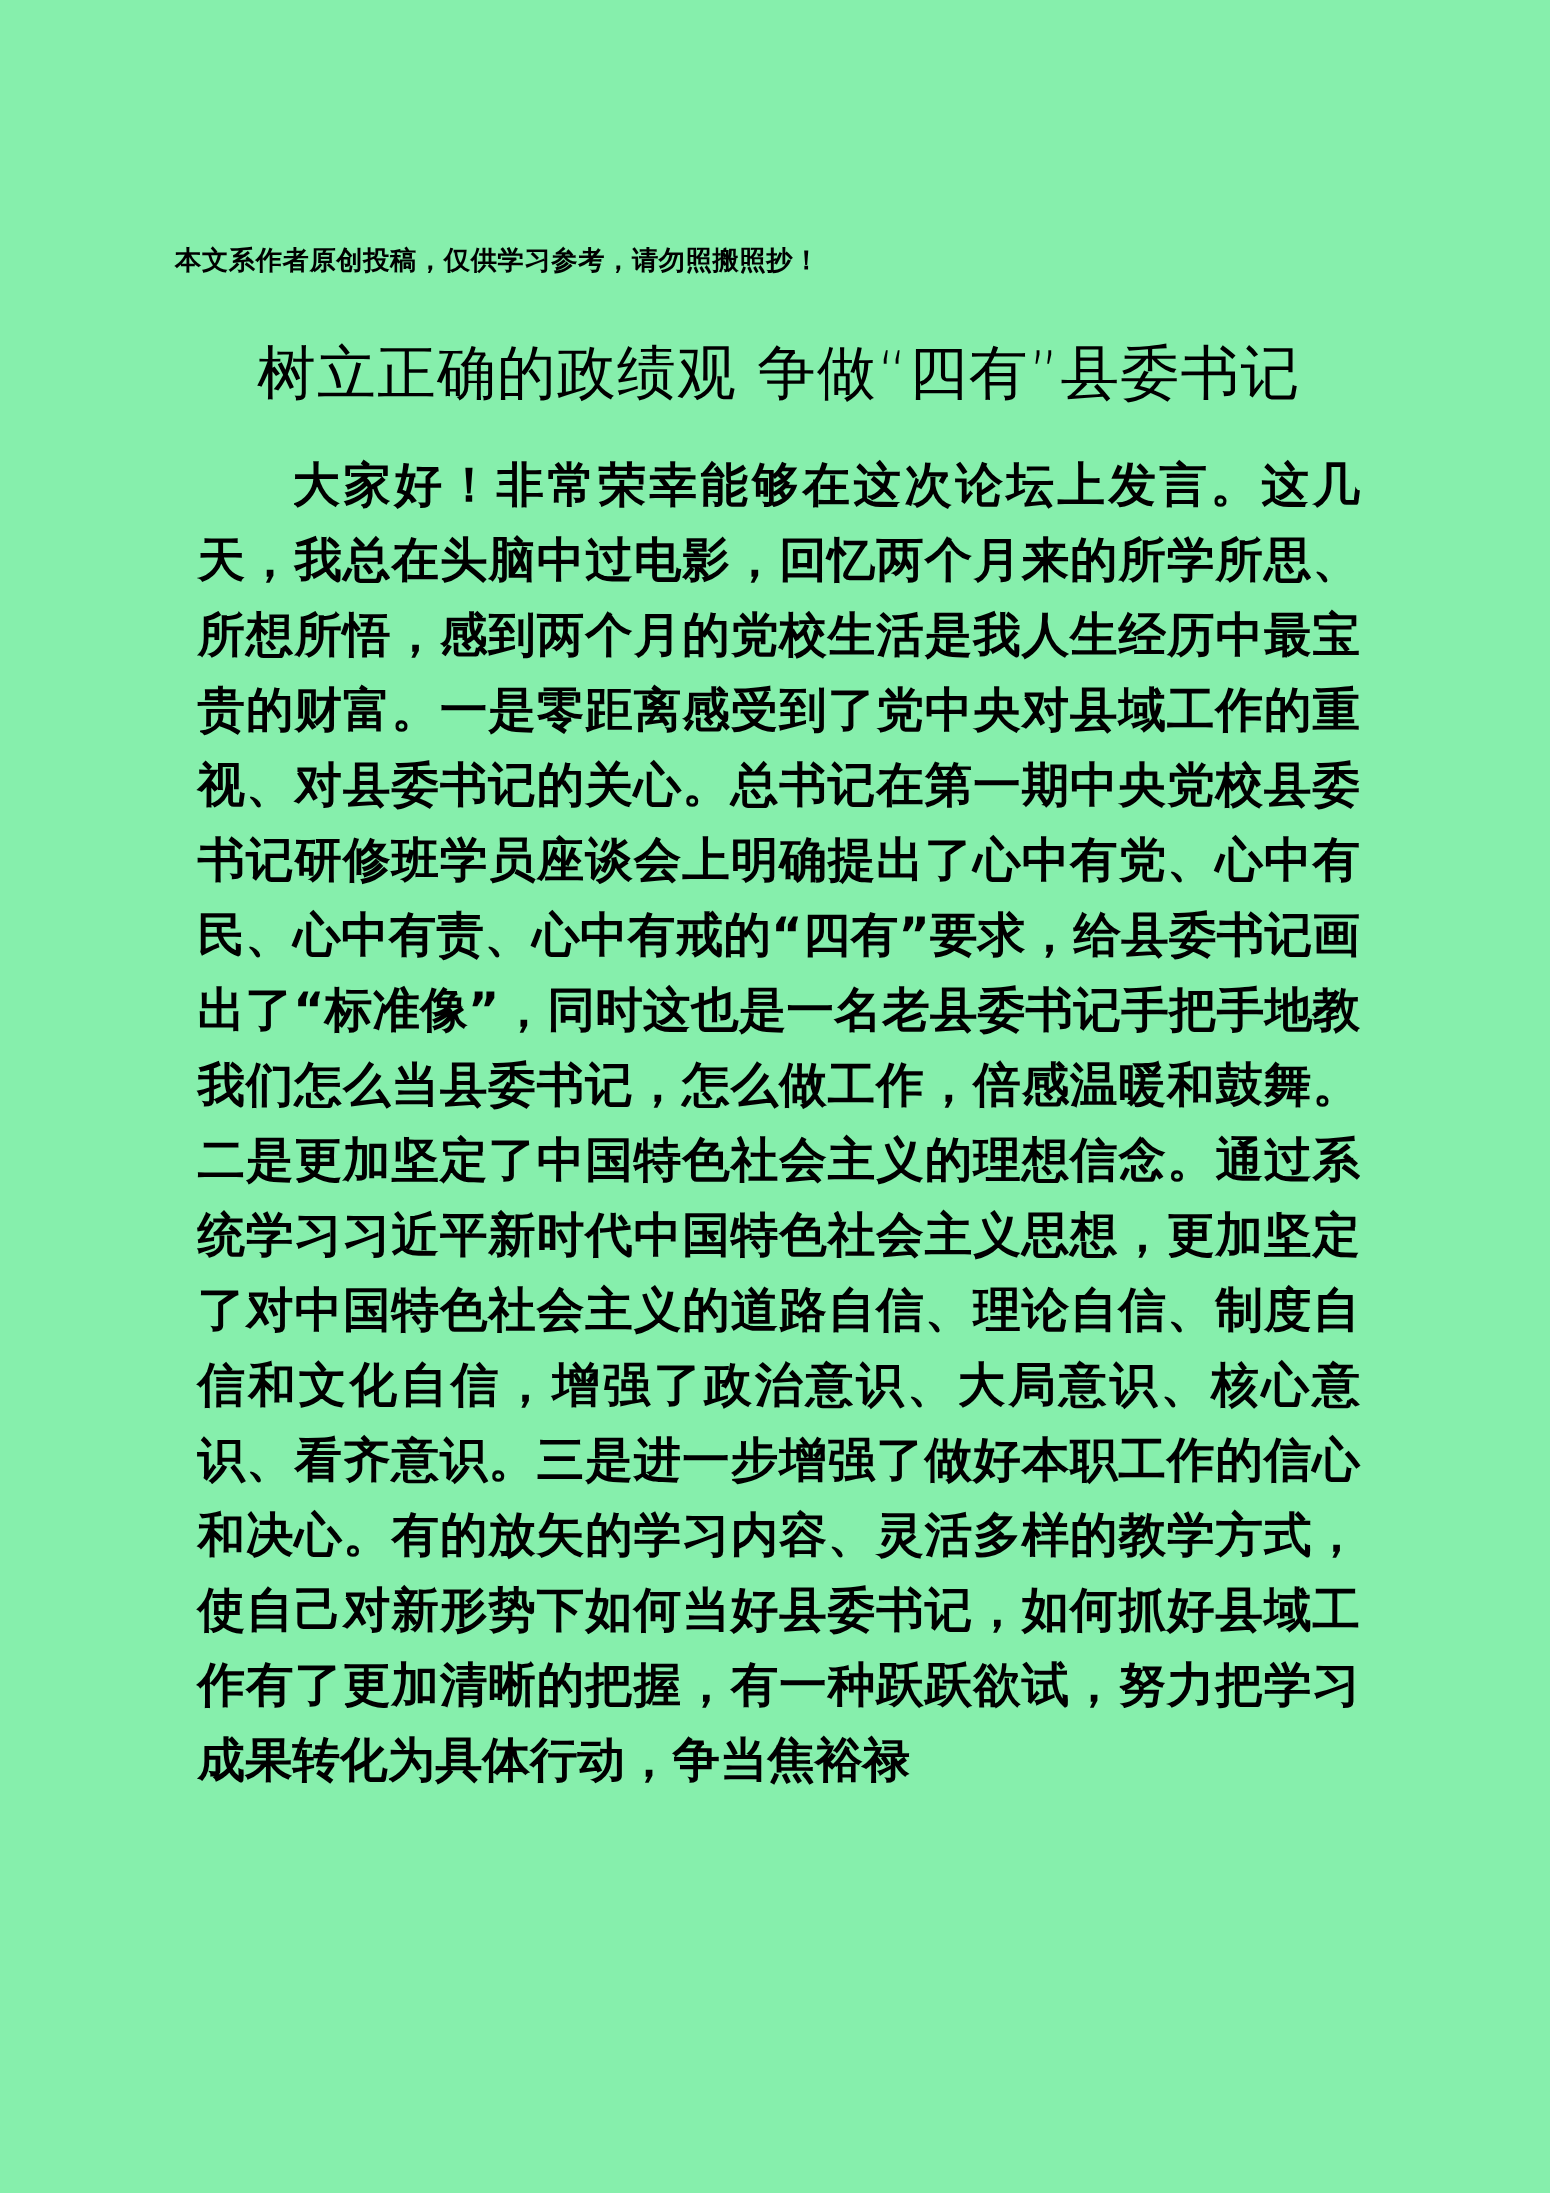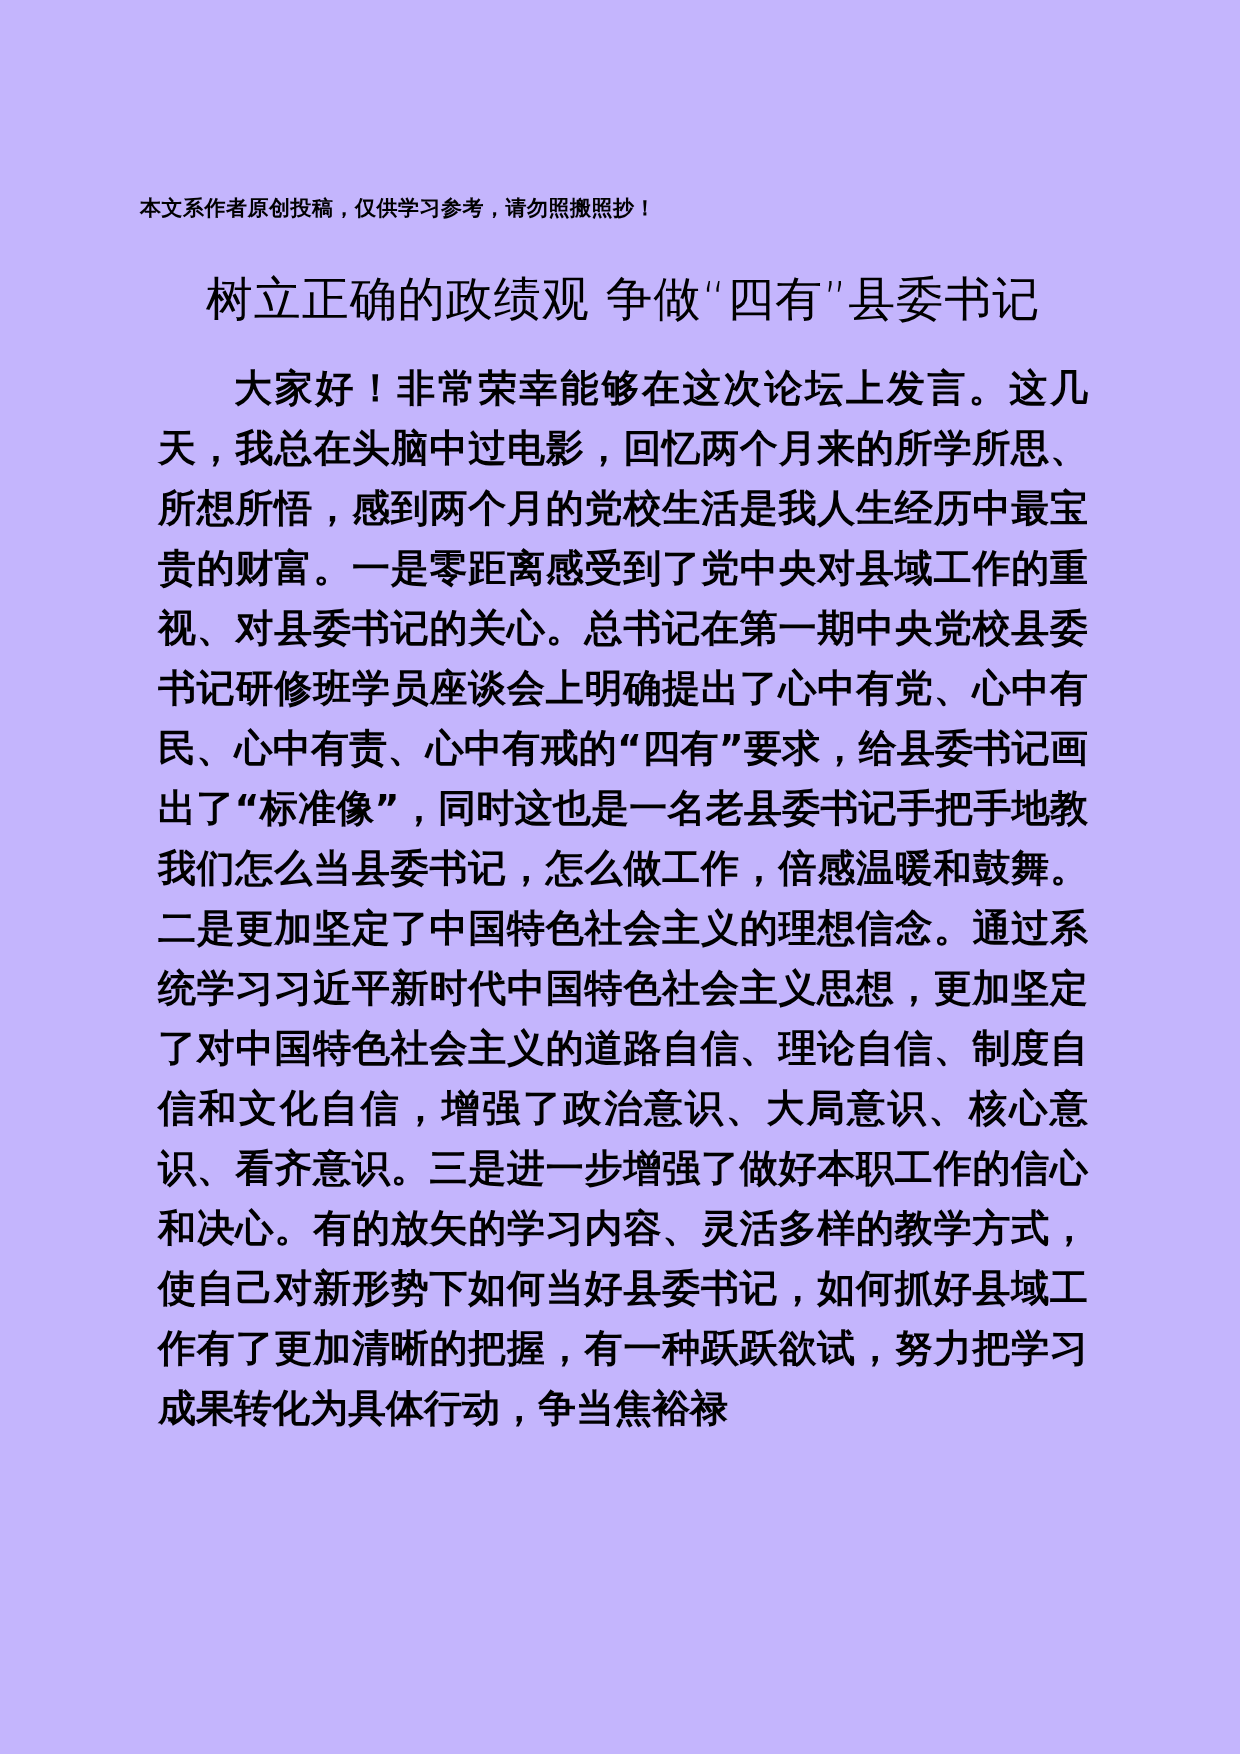--- a/index.html
+++ b/index.html
@@ -12,21 +12,21 @@
     height: 1754px;
     font-family: "DejaVu Sans", "Liberation Sans", sans-serif;
     color: #000000;
     overflow: hidden;
     position: relative;
   }
   .page {
     position: relative;
     width: 1240px;
     height: 1754px;
-    background: #c4b5fd;
+    background: #86efac;
     box-sizing: border-box;
   }
   .content {
     position: absolute;
     left: 140px;
     top: 0;
     width: 966px;
   }
   .notice {
     position: absolute;

